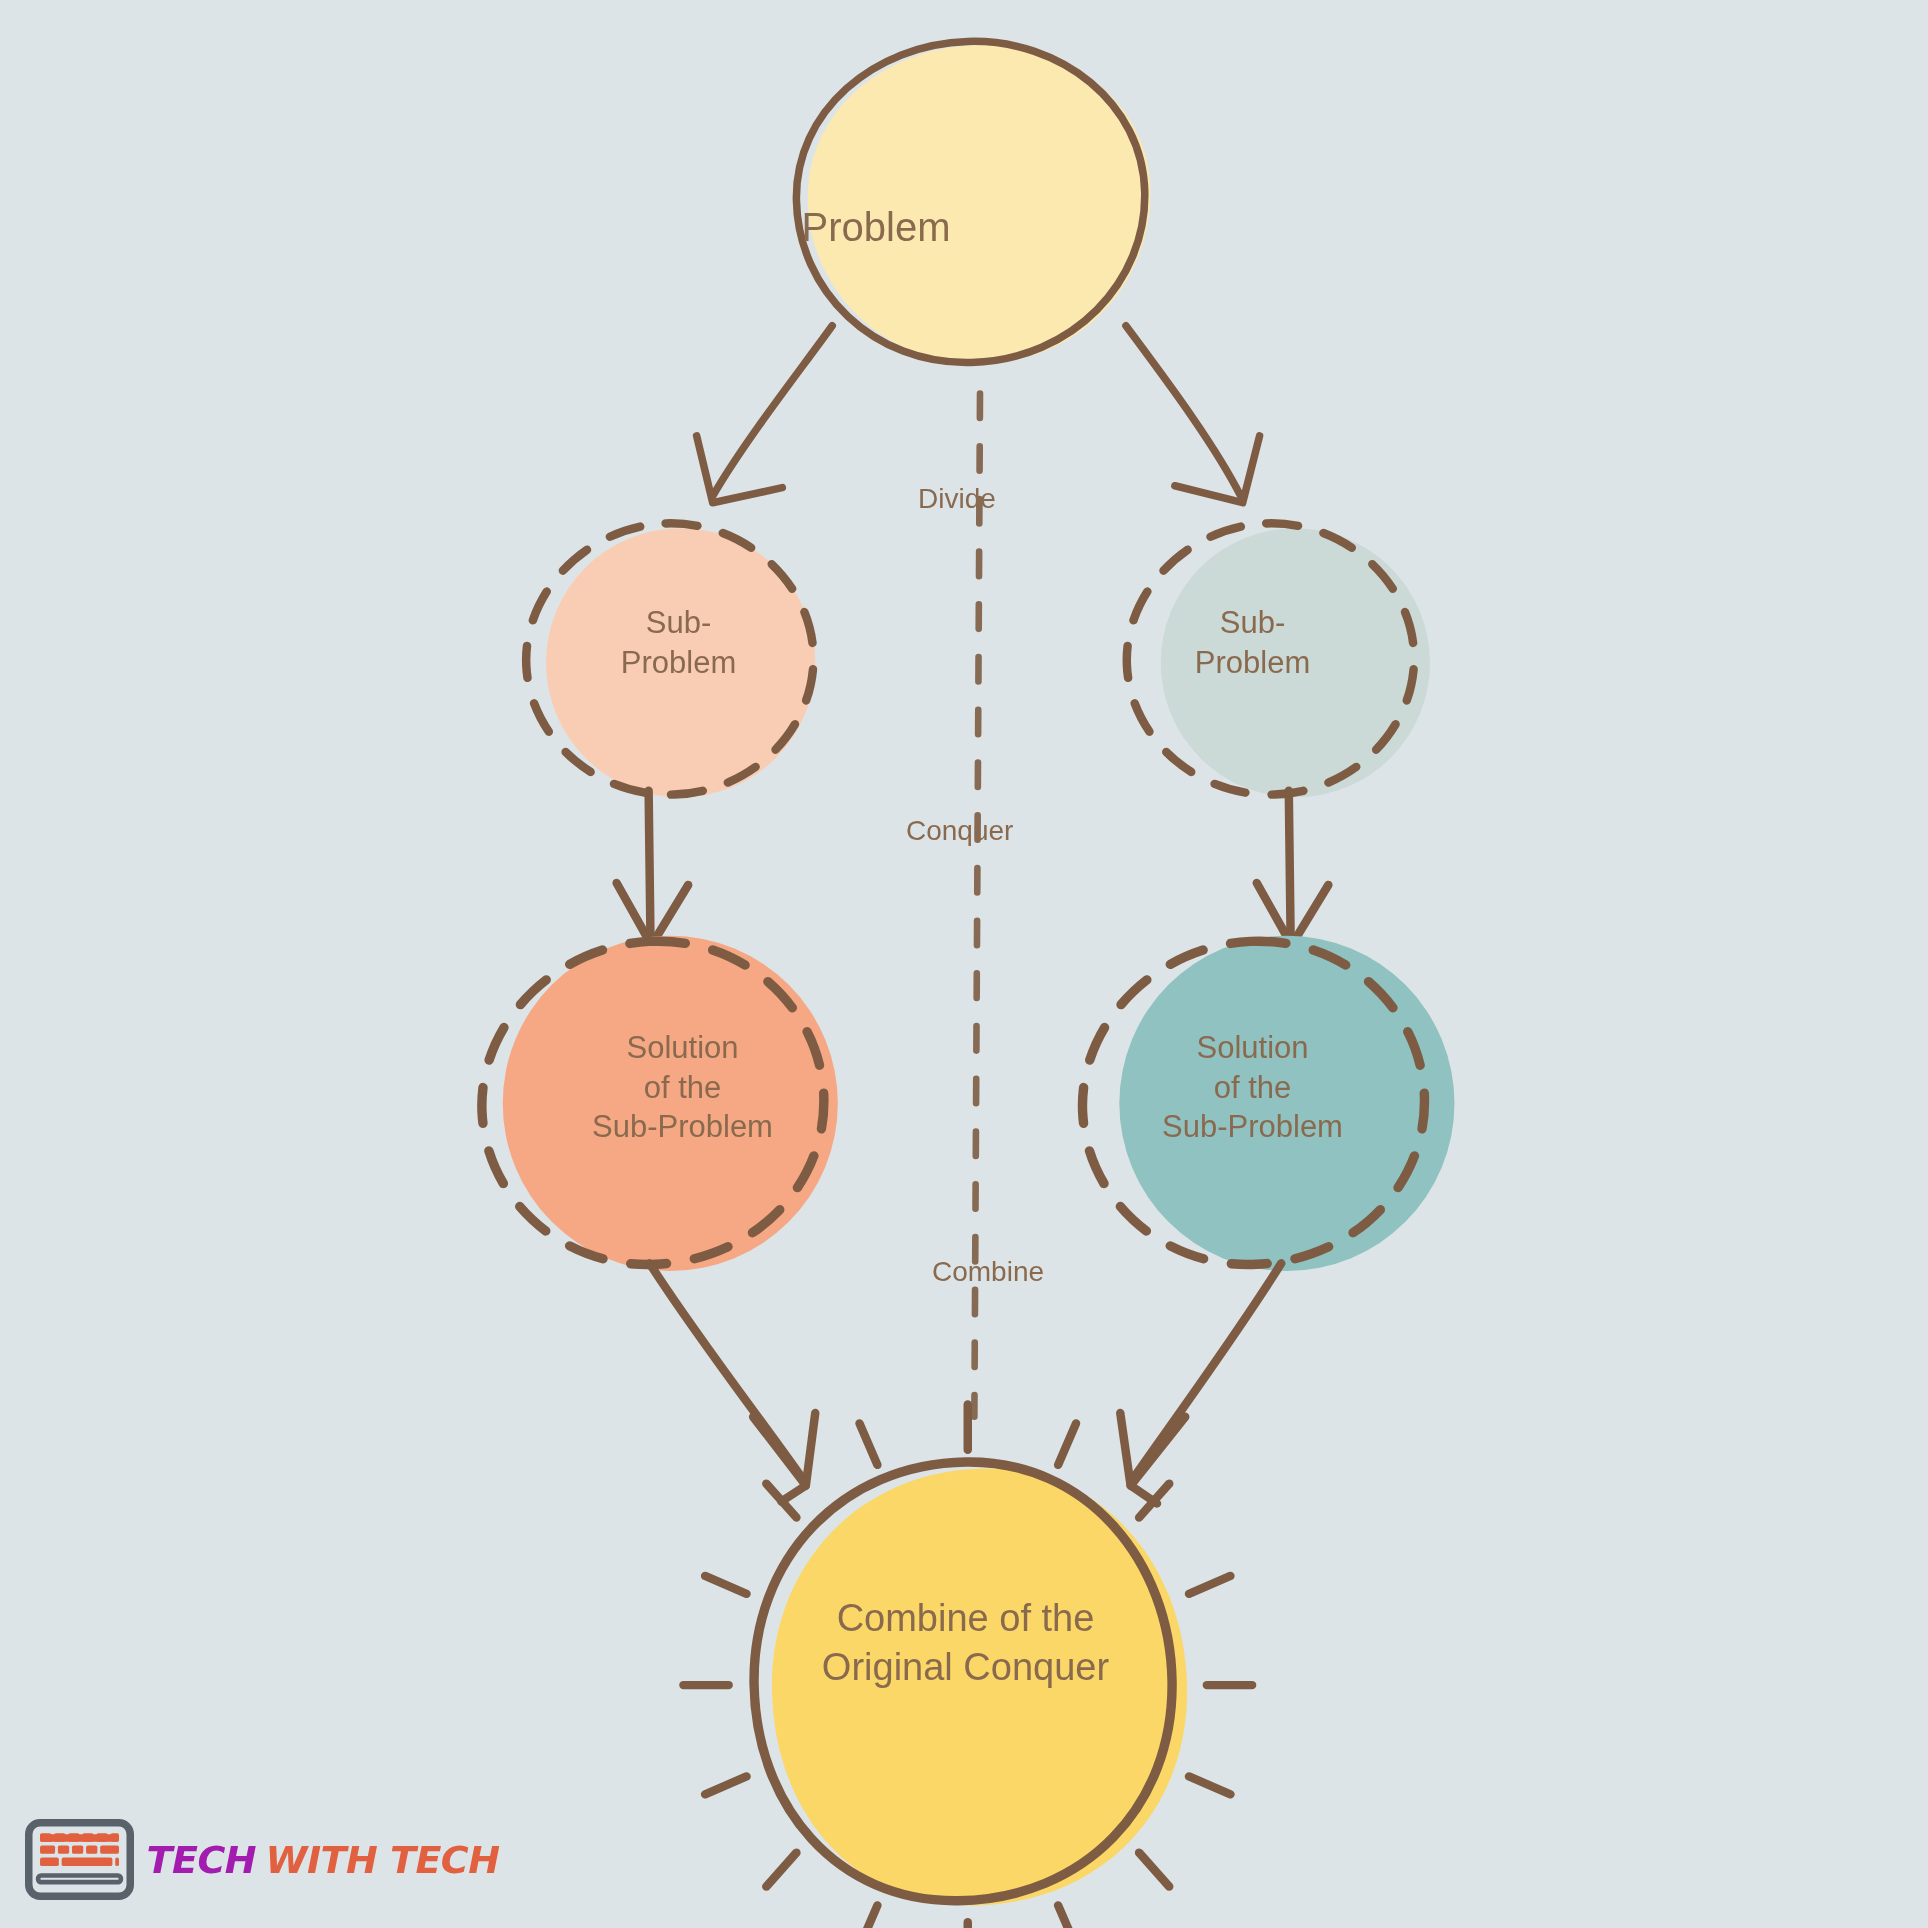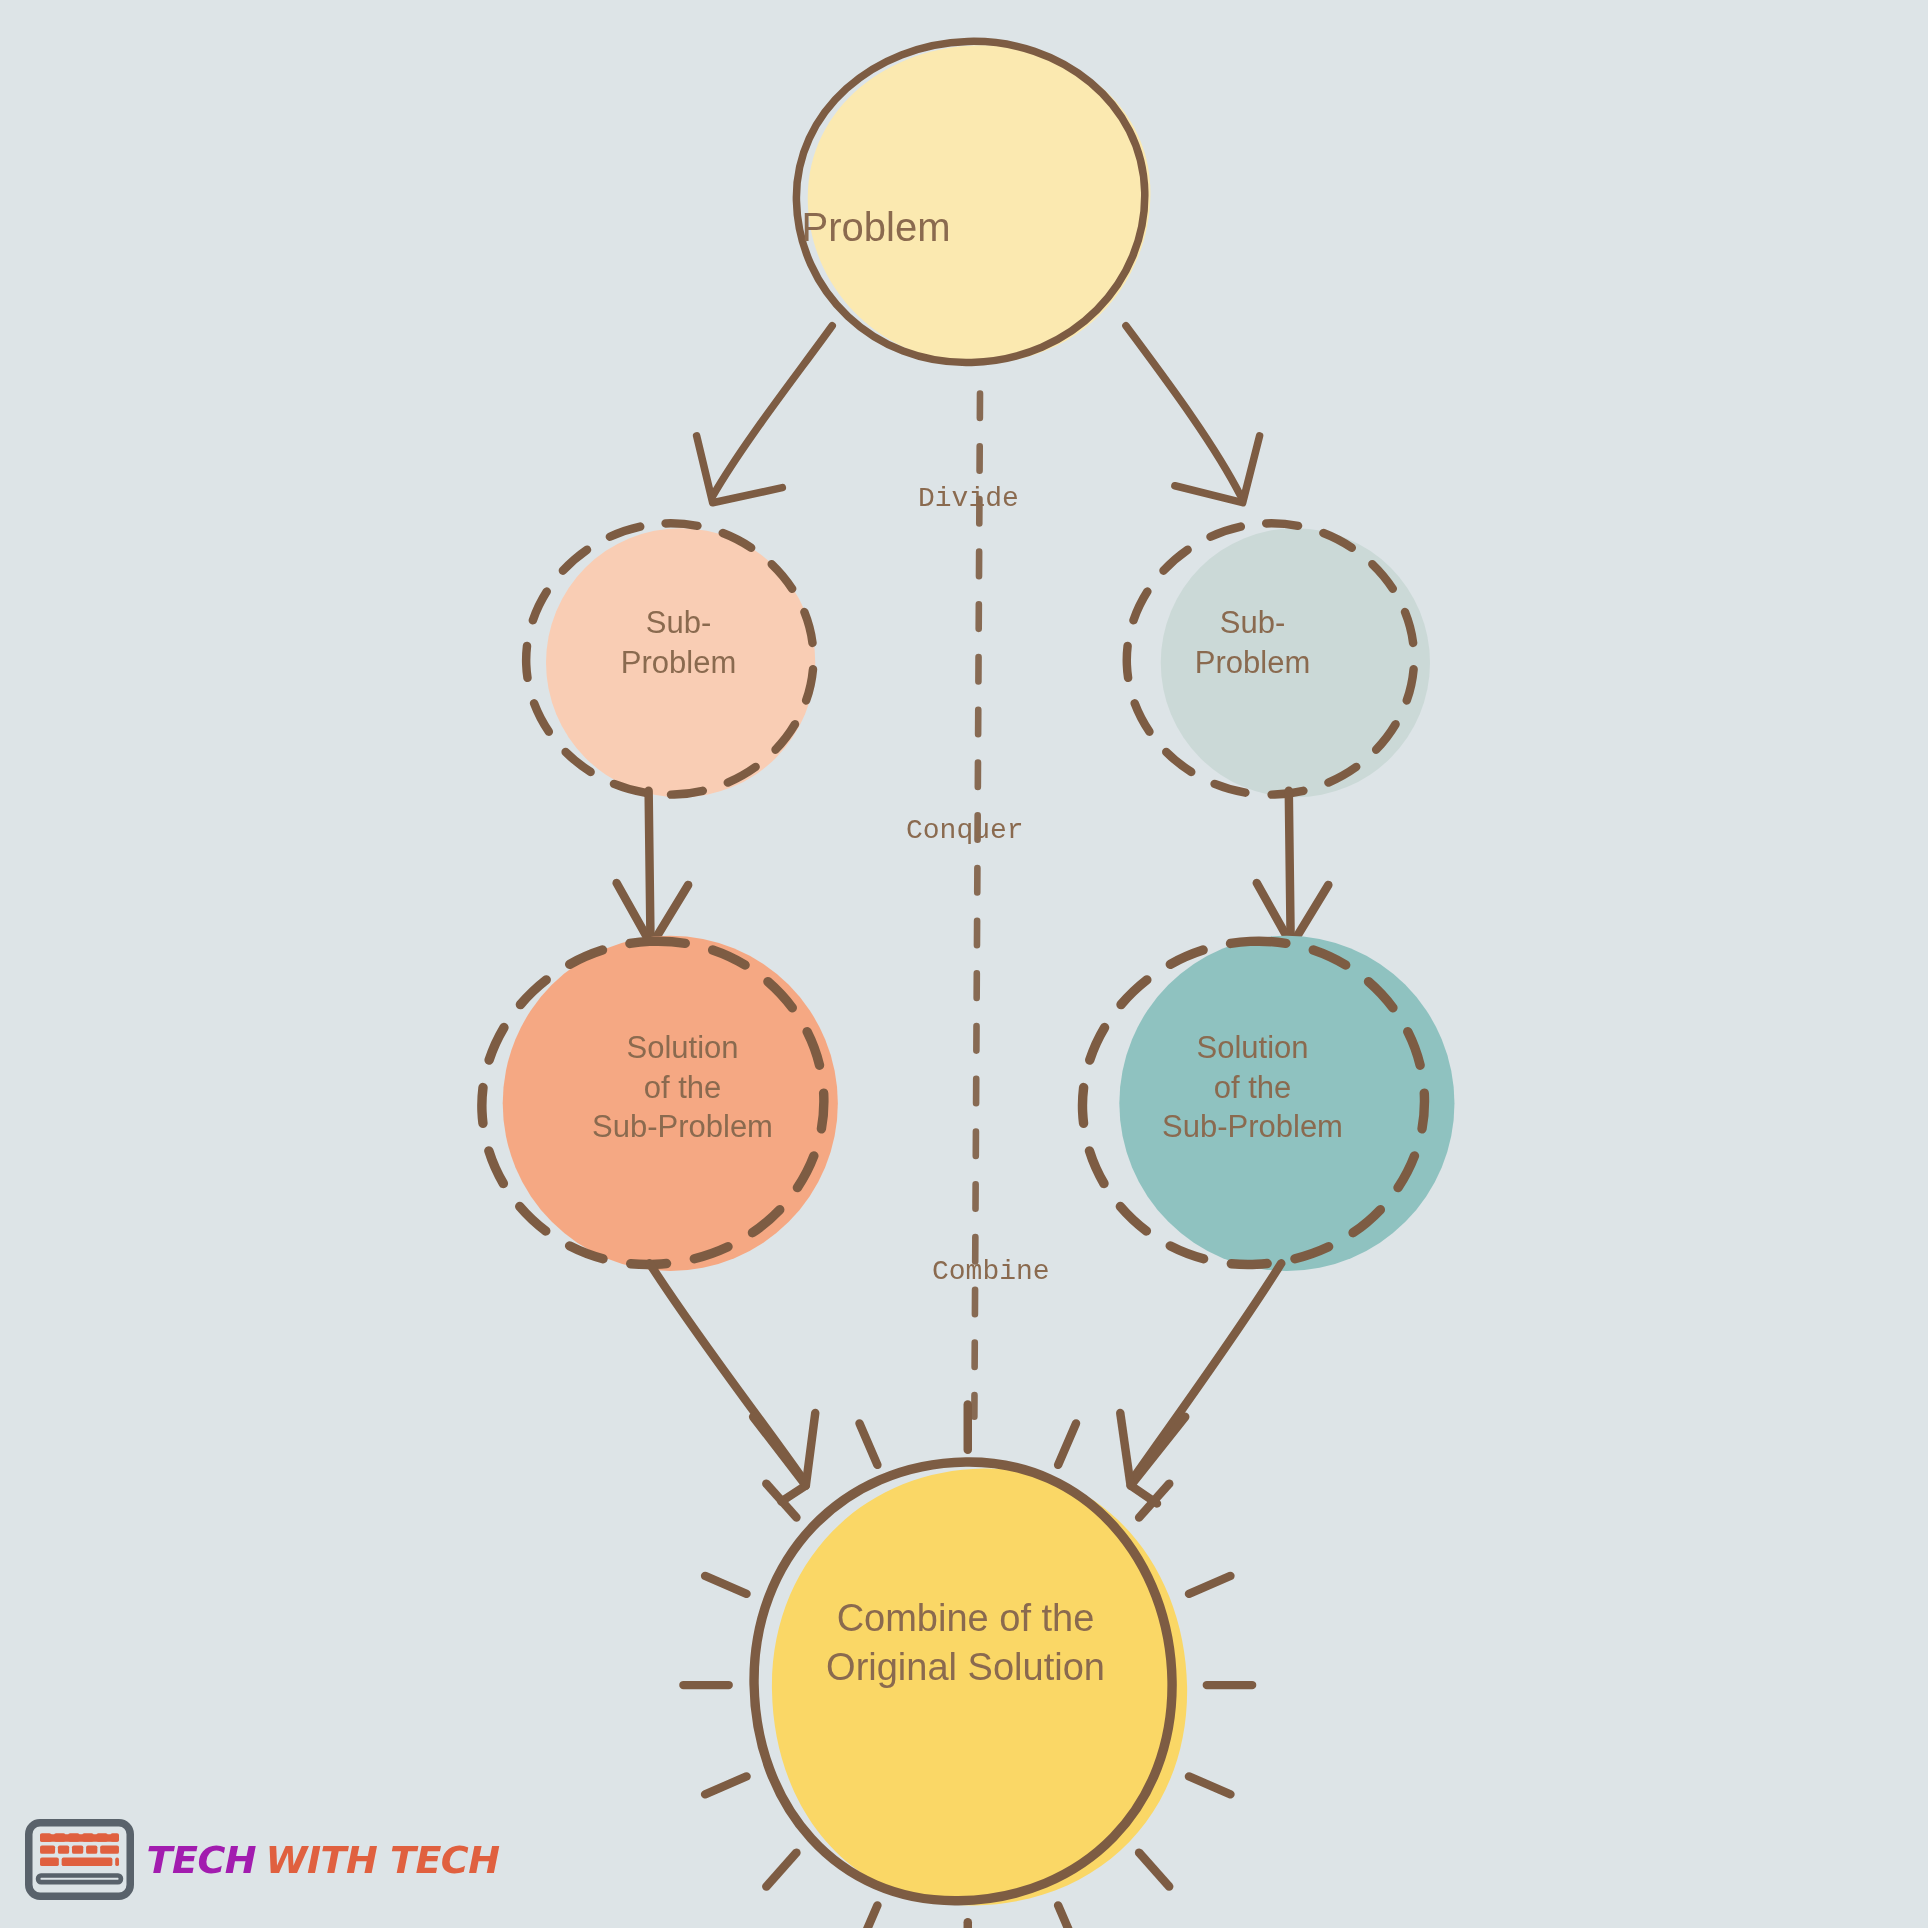--- a/index.html
+++ b/index.html
@@ -39,21 +39,21 @@
   #label-sub-left       { left: 556px;  top: 591px;  width: 245px; height: 104px; font-size: 31px; }
   #label-sub-right      { left: 1130px; top: 591px;  width: 245px; height: 104px; font-size: 31px; }
   #label-sol-left       { left: 527px;  top: 1017px; width: 311px; height: 141px; font-size: 31px; }
   #label-sol-right      { left: 1097px; top: 1017px; width: 311px; height: 141px; font-size: 31px; }
   #label-sol-final      { left: 782px;  top: 1582px; width: 367px; height: 122px; font-size: 38px; }
 
   .edge-label {
     position: absolute;
     color: #8a6a4f;
     font-size: 28px;
-    font-family: Liberation Mono, monospace;
+    font-family: Liberation Sans, sans-serif;
     white-space: nowrap;
   }
   #edge-label-divide  { left: 918px;  top: 483px;  }
   #edge-label-conquer { left: 906px;  top: 815px;  }
   #edge-label-combine { left: 906px;  top: 1256px; margin-left: 26px; }
 
   
   #logo {
     position: absolute;
     left: 24.5px;
@@ -228,21 +228,21 @@
   </div>
 
   <div class="node-label" id="label-sol-right">
     <span class="ln">Solution</span>
     <span class="ln">of the</span>
     <span class="ln">Sub-Problem</span>
   </div>
 
   <div class="node-label" id="label-sol-final">
     <span class="ln">Combine of the</span>
-    <span class="ln">Original Solution</span>
+    <span class="ln">Original Conquer</span>
   </div>
 
   <div class="edge-label" id="edge-label-divide">Divide</div>
   <div class="edge-label" id="edge-label-conquer">Conquer</div>
   <div class="edge-label" id="edge-label-combine">Combine</div>
 
   <div id="logo">
     <svg width="109" height="85" viewBox="0 0 116 90">
       <rect x="4" y="6" width="108" height="78" rx="12" ry="12" fill="none" stroke="#59626b" stroke-width="8"></rect>
       <rect x="16" y="18" width="84" height="8" rx="2" fill="#e0603f"></rect>

